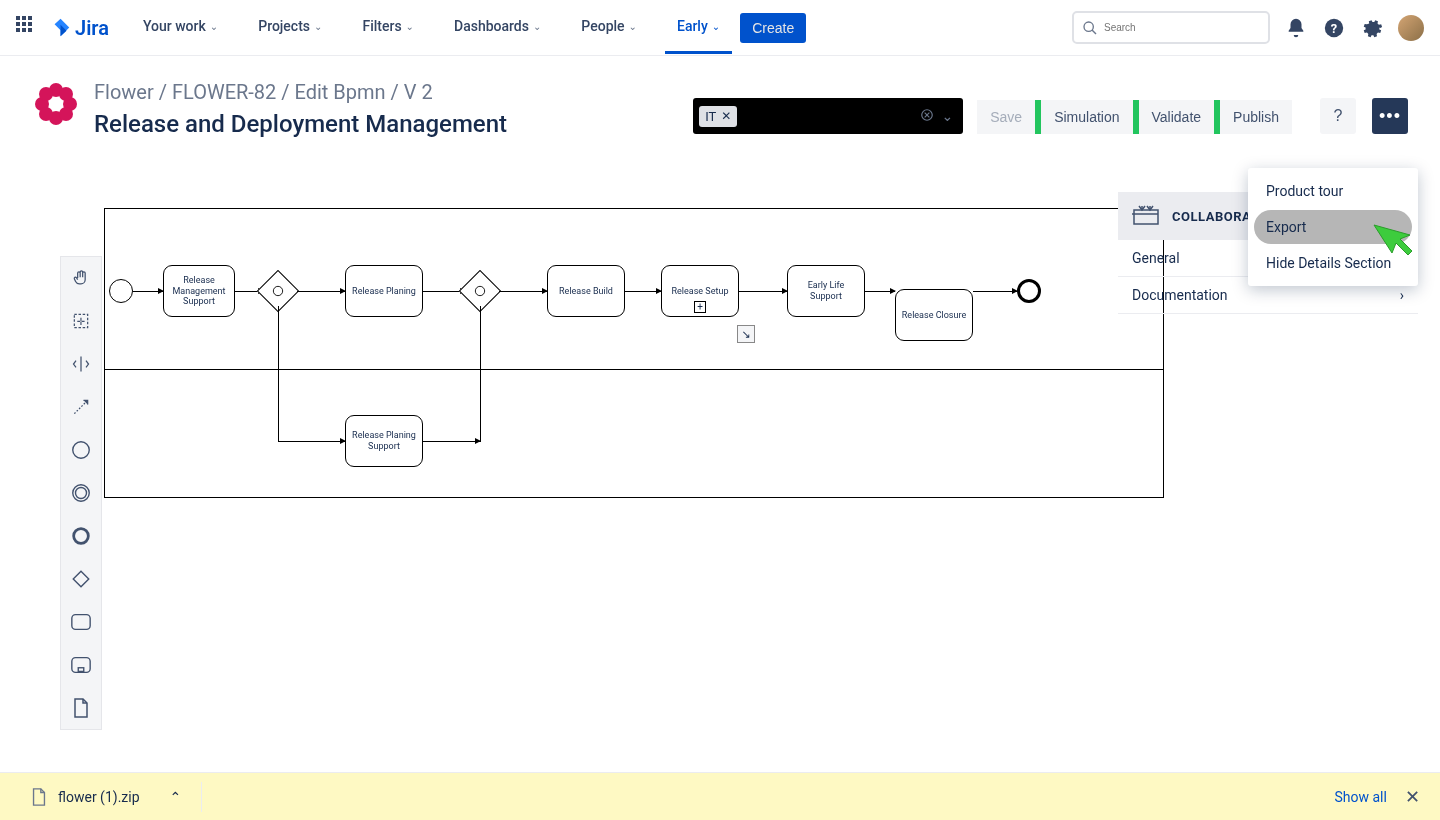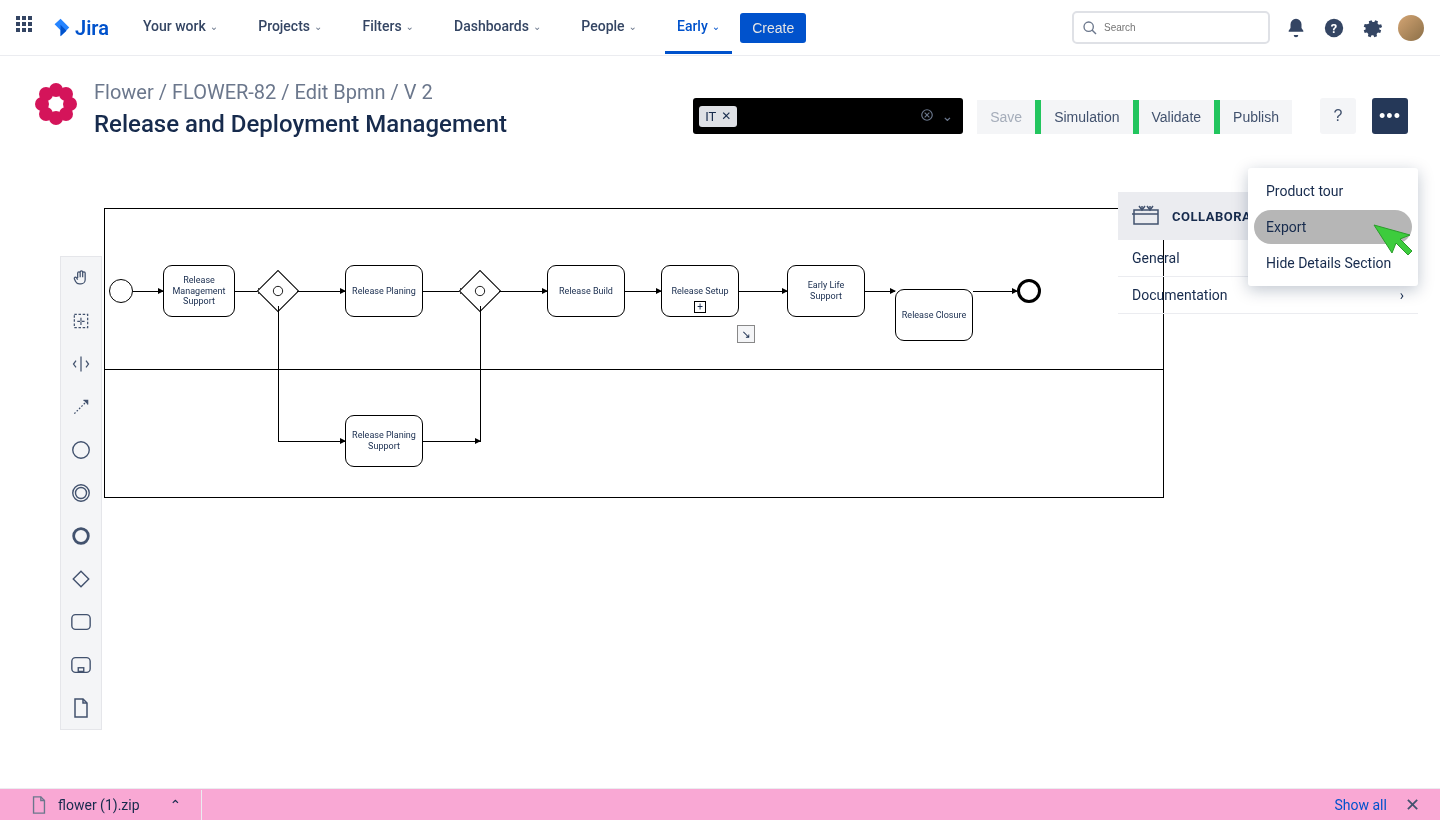--- a/index.html
+++ b/index.html
@@ -77,21 +77,21 @@
 .collab-hdr { background:#EBECF0; padding:12px 14px; display:flex; align-items:center; gap:12px; font-weight:700; font-size:13px; letter-spacing:0.5px; }
 .side-row { border-bottom:1px solid #EBECF0; padding:10px 14px; font-size:14px; color:#172B4D; display:flex; align-items:center; justify-content:space-between; cursor:pointer; }
 
 
 .more-menu { position:absolute; right:22px; top:168px; width:170px; background:#fff; box-shadow:0 4px 16px rgba(9,30,66,0.25); border-radius:3px; padding:6px 0; z-index:20; }
 .more-item { padding:9px 18px; font-size:14px; color:#172B4D; cursor:pointer; }
 .more-item.highlight { background:#b6b6b6; border-radius:18px; margin:2px 6px; padding:9px 12px; position:relative; }
 .arrow-cursor { position:absolute; right:-10px; top:7px; width:50px; height:40px; pointer-events:none; }
 
 
-.dl-bar { position:absolute; bottom:0; left:0; right:0; height:32px; border-top:1px solid #EBECF0; background:#f9a8d4; display:flex; align-items:center; padding:0 20px; }
+.dl-bar { position:absolute; bottom:0; left:0; right:0; height:48px; border-top:1px solid #EBECF0; background:#fef9c3; display:flex; align-items:center; padding:0 20px; }
 .dl-item { display:flex; align-items:center; gap:10px; padding:6px 10px; cursor:pointer; }
 .dl-chev { margin-left:20px; cursor:pointer; }
 .dl-divider { width:1px; height:30px; background:#EBECF0; margin-left:20px; }
 .dl-right { margin-left:auto; display:flex; align-items:center; gap:18px; }
 .show-all { color:#0052CC; font-size:14px; cursor:pointer; }
 .dl-close { font-size:18px; cursor:pointer; color:#42526E; }
 </style>
 </head>
 <body>
 

